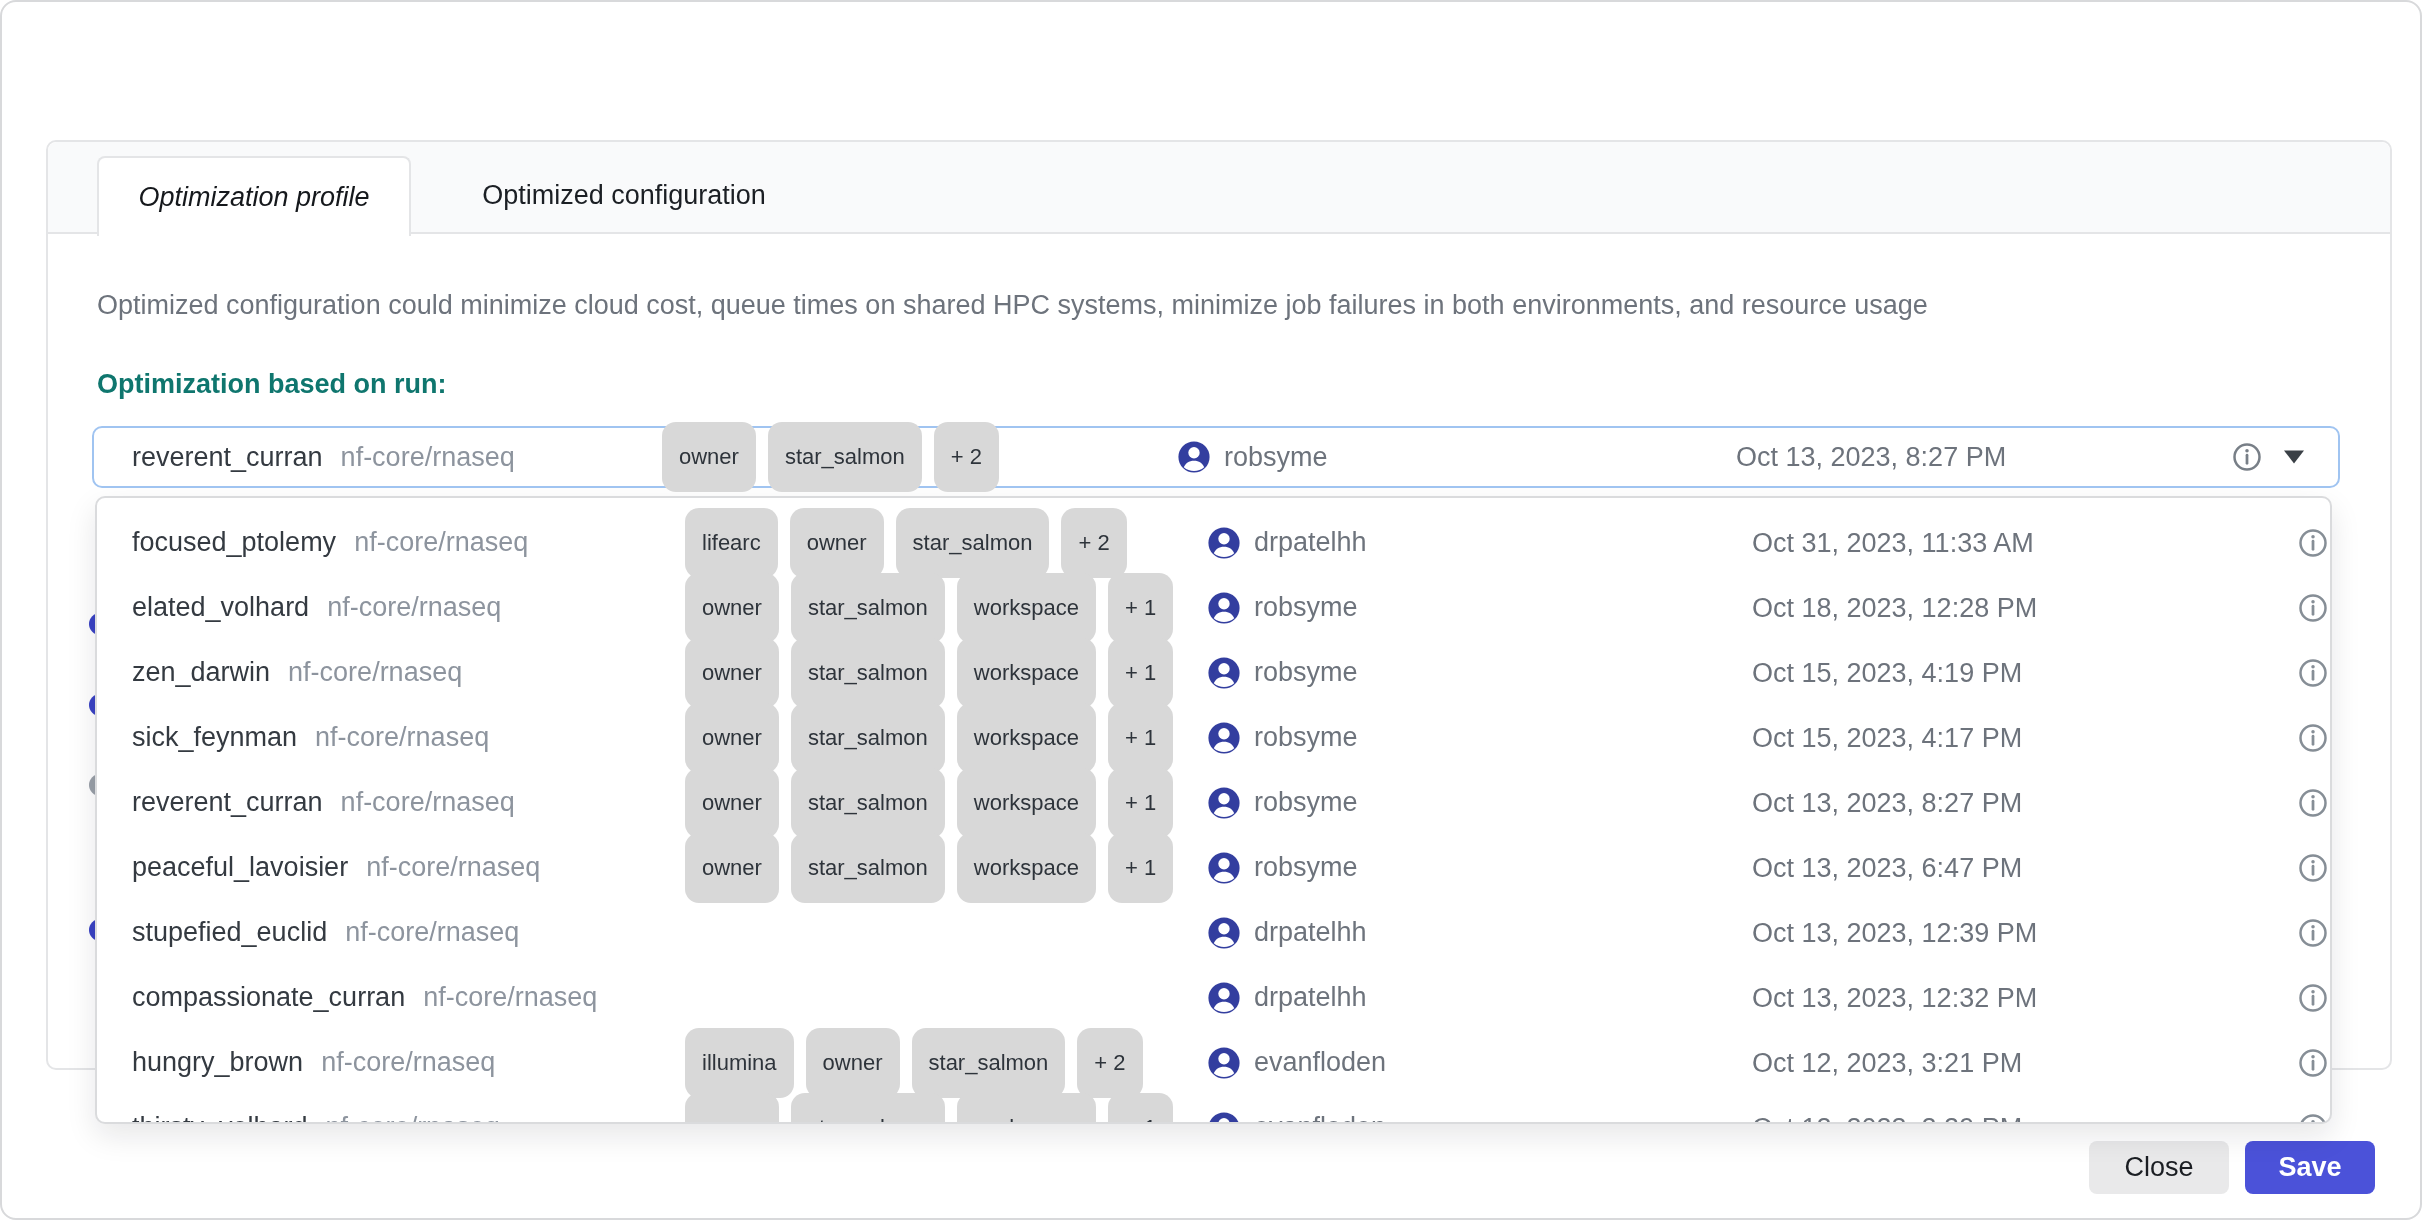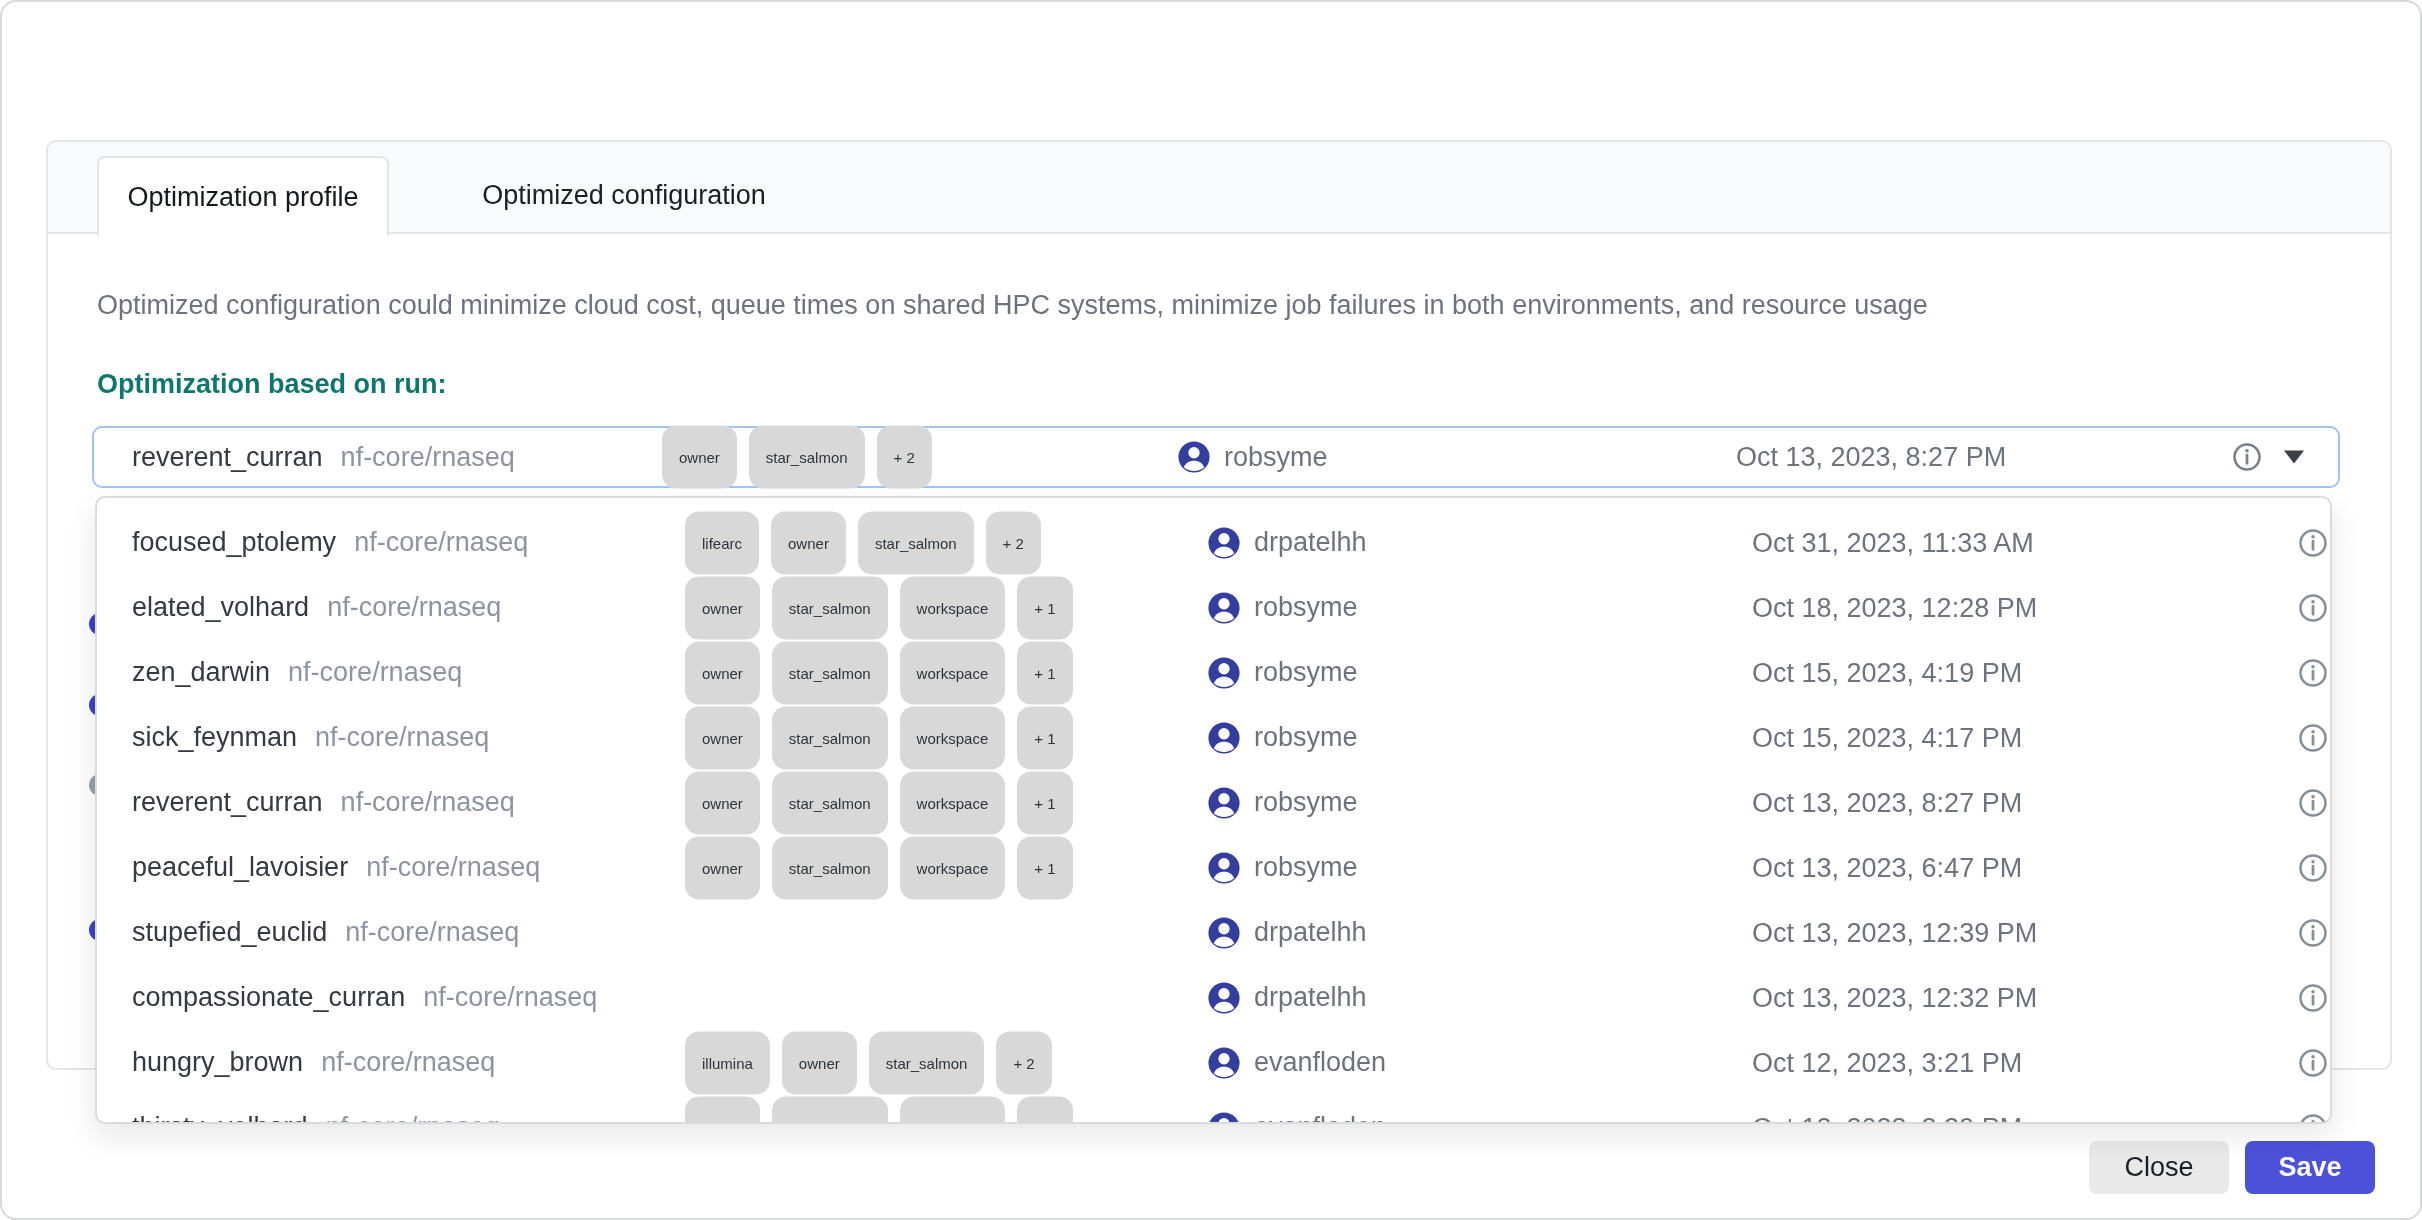--- a/index.html
+++ b/index.html
@@ -10,37 +10,37 @@
     font-family:"Liberation Sans","DejaVu Sans",sans-serif;color:#15181c;
   }
   
   .modal-header{position:absolute;left:0;top:0;width:100%;height:93px;border-bottom:2px solid #e7e8ea;}
   .modal-title{position:absolute;left:48px;top:50%;transform:translateY(-50%);font-size:35px;font-weight:700;letter-spacing:.2px;color:#15181c;}
   
   .panel{position:absolute;left:44px;top:138px;width:2346px;height:930px;
     background:#fff;border:2px solid #e4e5e7;border-radius:10px;}
   .tabbar{position:absolute;left:0;top:0;width:100%;height:92px;background:#f9fafb;
     border-bottom:2px solid #e4e5e7;border-radius:9px 9px 0 0;}
-  .tab-active{position:absolute;left:49px;top:14px;width:292px;height:80px;background:#fff;
+  .tab-active{position:absolute;left:49px;top:14px;width:314px;height:80px;background:#fff;
     border:2px solid #e4e5e7;border-bottom:none;border-radius:8px 8px 0 0;z-index:2;
-    display:flex;align-items:center;justify-content:center;font-size:27px;color:#15181c;}
+    display:flex;align-items:center;justify-content:center;font-size:27px;color:#15181c;font-style:italic;}
   .tab-inactive{position:absolute;left:376px;top:14px;width:400px;height:78px;
     display:flex;align-items:center;justify-content:center;font-size:27px;color:#1b1f24;}
   
   .description{position:absolute;left:95px;top:288px;font-size:27px;color:#6d737c;}
   .run-label{position:absolute;left:95px;top:367px;font-size:27px;font-weight:700;color:#0f766e;}
   
   .run-select{position:absolute;left:90px;top:424px;width:2248px;height:62px;background:#fff;
     border:2px solid #a0c4f1;border-radius:10px;z-index:3;cursor:pointer;}
   .run-select .names{position:absolute;left:38px;top:0;height:100%;display:flex;align-items:center;gap:18px;}
   
   .run-name{font-size:27px;color:#343a41;white-space:nowrap;}
   .pipeline{font-size:27px;color:#8d949e;white-space:nowrap;}
   .tags{display:flex;align-items:center;gap:12px;}
-  .pill{background:#d8d8d8;color:#2e343b;font-size:15px;line-height:1;padding:24px 17px;border-radius:14px;white-space:nowrap;}
+  .pill{background:#d8d8d8;color:#2e343b;font-size:22px;line-height:1;padding:24px 17px;border-radius:14px;white-space:nowrap;}
   .user{display:flex;align-items:center;gap:13px;font-size:27px;color:#6d737c;}
   .avatar{width:34px;height:34px;flex:0 0 auto;}
   .date{font-size:27px;color:#6d737c;white-space:nowrap;}
   .info-icon{width:30px;height:30px;}
   .caret{width:0;height:0;border-left:10px solid transparent;border-right:10px solid transparent;border-top:13px solid #3a4046;}
   
   .run-select .tags{position:absolute;left:568px;top:50%;transform:translateY(-50%);}
   .run-select .user{position:absolute;left:1083px;top:50%;transform:translateY(-50%);}
   .run-select .date{position:absolute;left:1642px;top:50%;transform:translateY(-50%);}
   .run-select .info-icon{position:absolute;left:2138px;top:50%;transform:translateY(-50%);}

